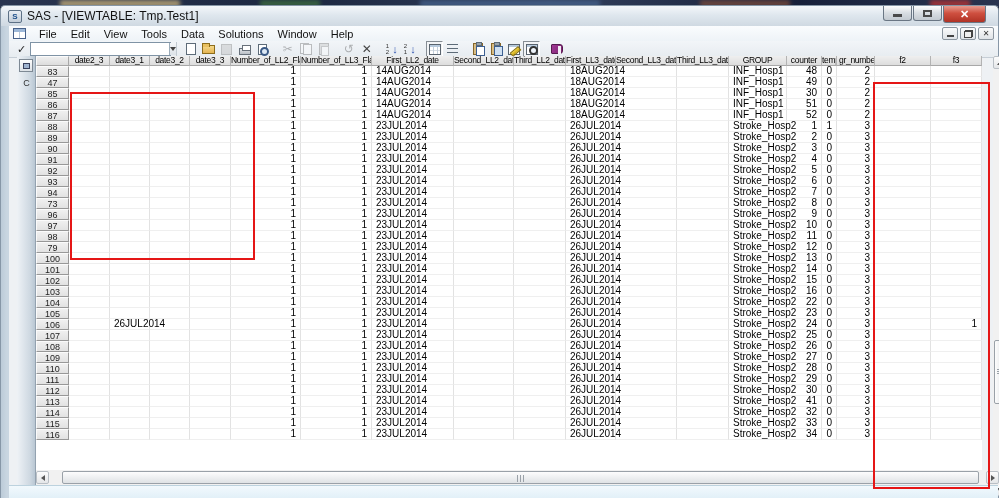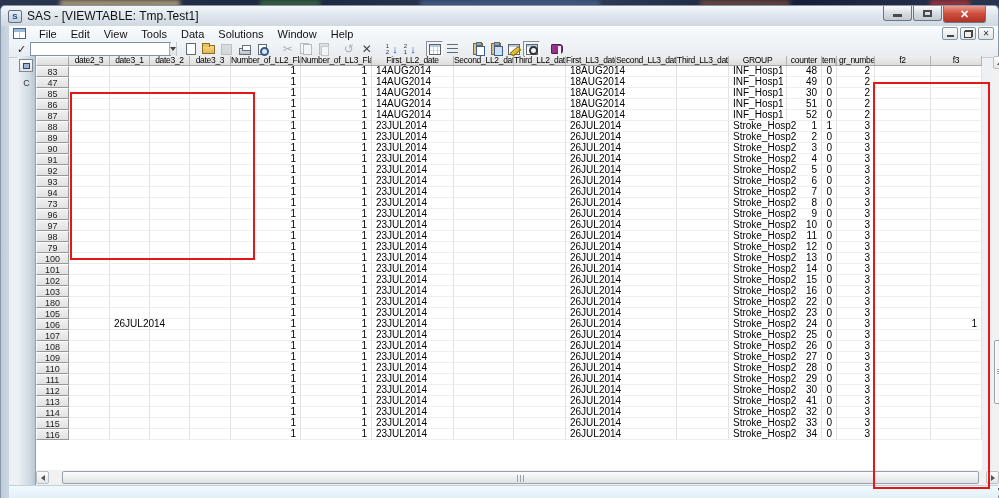--- a/index.html
+++ b/index.html
@@ -743,21 +743,21 @@
             <div class="cell" style="width: 61px;"></div>
             <div class="cell" style="width: 52px;"></div>
             <div class="cell ctr" style="width: 58px;">Stroke_Hosp2</div>
             <div class="cell num" style="width: 35px;">16</div>
             <div class="cell num" style="width: 15px;">0</div>
             <div class="cell num" style="width: 38px;">3</div>
             <div class="cell num" style="width: 56px;"></div>
             <div class="cell num" style="width: 51px;"></div>
           </div>
           <div class="trow">
-            <div class="rownum">180</div>
+            <div class="rownum">104</div>
             <div class="cell" style="width: 41px;"></div>
             <div class="cell" style="width: 40px;"></div>
             <div class="cell" style="width: 40px;"></div>
             <div class="cell" style="width: 41px;"></div>
             <div class="cell num" style="width: 70px;">1</div>
             <div class="cell num" style="width: 71px;">1</div>
             <div class="cell" style="width: 82px;">23JUL2014</div>
             <div class="cell" style="width: 60px;"></div>
             <div class="cell" style="width: 52px;"></div>
             <div class="cell" style="width: 50px;">26JUL2014</div>

